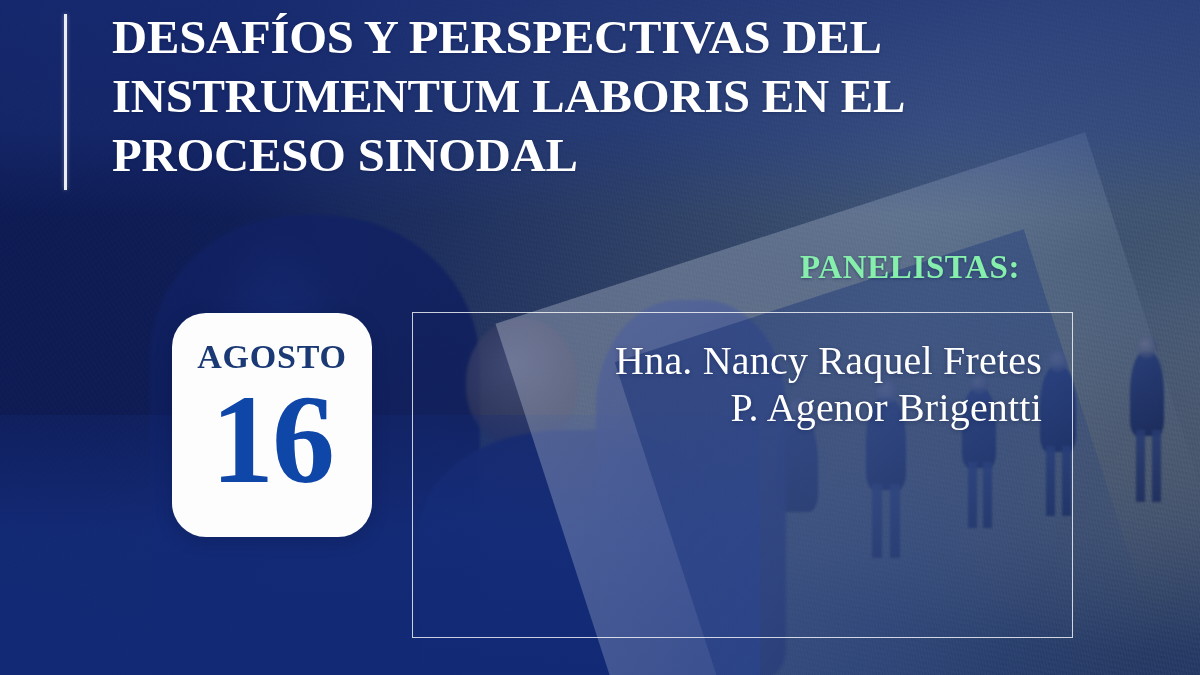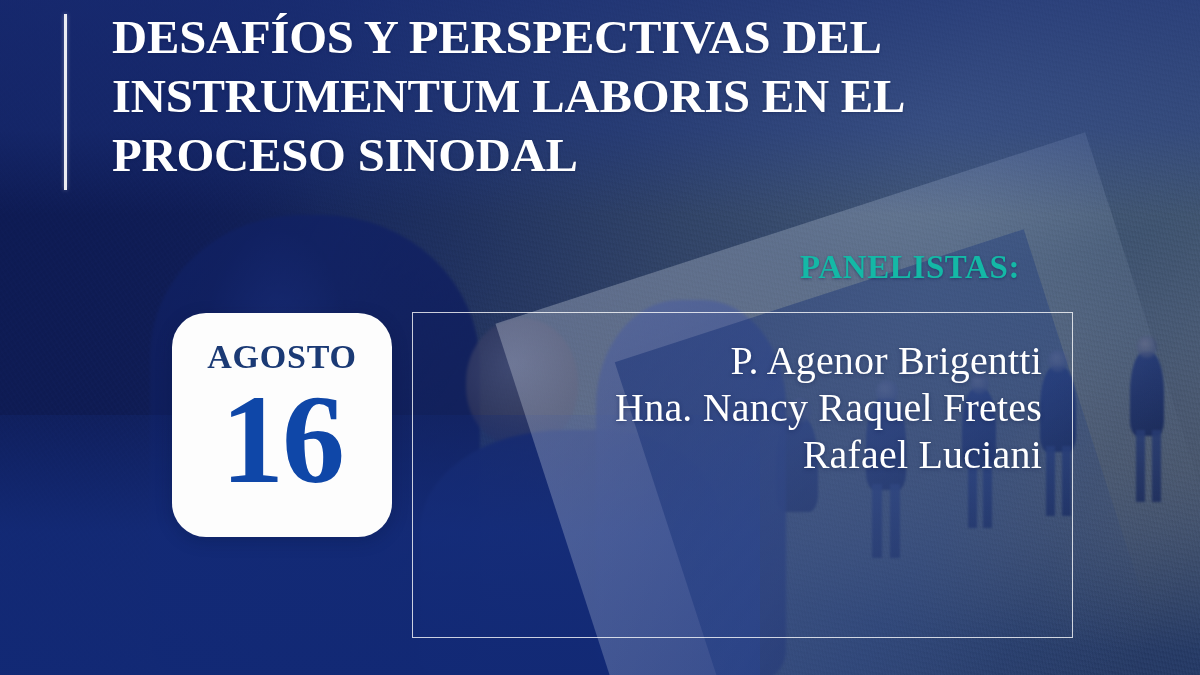--- a/index.html
+++ b/index.html
@@ -197,21 +197,21 @@
     transform: scaleX(1.035);
     transform-origin: left center;
     text-shadow: 0 1px 3px rgba(10,24,70,0.40);
   }
   .title .tl { display: block; white-space: nowrap; }
 
   .panelistas-label {
     position: absolute;
     right: 180px;
     top: 249px;
-    color: #14b8a6;
+    color: #86efac;
     font-weight: 700;
     font-size: 33px;
     letter-spacing: 0.6px;
     text-transform: uppercase;
     text-shadow: 0 1px 3px rgba(10,24,70,0.45);
   }
 
   .panel-box {
     position: absolute;
     left: 412px;
@@ -235,21 +235,21 @@
     letter-spacing: 0.2px;
     text-shadow: 0 1px 4px rgba(10,24,70,0.42);
   }
   .panel-list .pn { display: block; white-space: nowrap; }
 
   
   .date-badge {
     position: absolute;
     left: 172px;
     top: 313px;
-    width: 220px;
+    width: 200px;
     height: 224px;
     background: #fdfdfd;
     border-radius: 34px;
     box-shadow: 0 4px 16px rgba(8,20,60,0.28);
     display: flex;
     flex-direction: column;
     align-items: center;
     justify-content: flex-start;
     padding-top: 26px;
     box-sizing: border-box;
@@ -324,23 +324,22 @@
       <span class="tl">DESAFÍOS Y PERSPECTIVAS DEL</span>
       <span class="tl">INSTRUMENTUM LABORIS EN EL</span>
       <span class="tl">PROCESO SINODAL</span>
     </div>
 
     <div class="panelistas-label">PANELISTAS:</div>
 
     <div class="panel-box"></div>
 
     <div class="panel-list">
+      <span class="pn">Hna. Nancy Raquel Fretes</span>
       <span class="pn">P. Agenor Brigentti</span>
-      <span class="pn">Hna. Nancy Raquel Fretes</span>
-      <span class="pn">Rafael Luciani</span>
     </div>
 
     <div class="date-badge">
       <div class="date-month">AGOSTO</div>
       <div class="date-day">16</div>
     </div>
 
   </div>
 </div>
 

